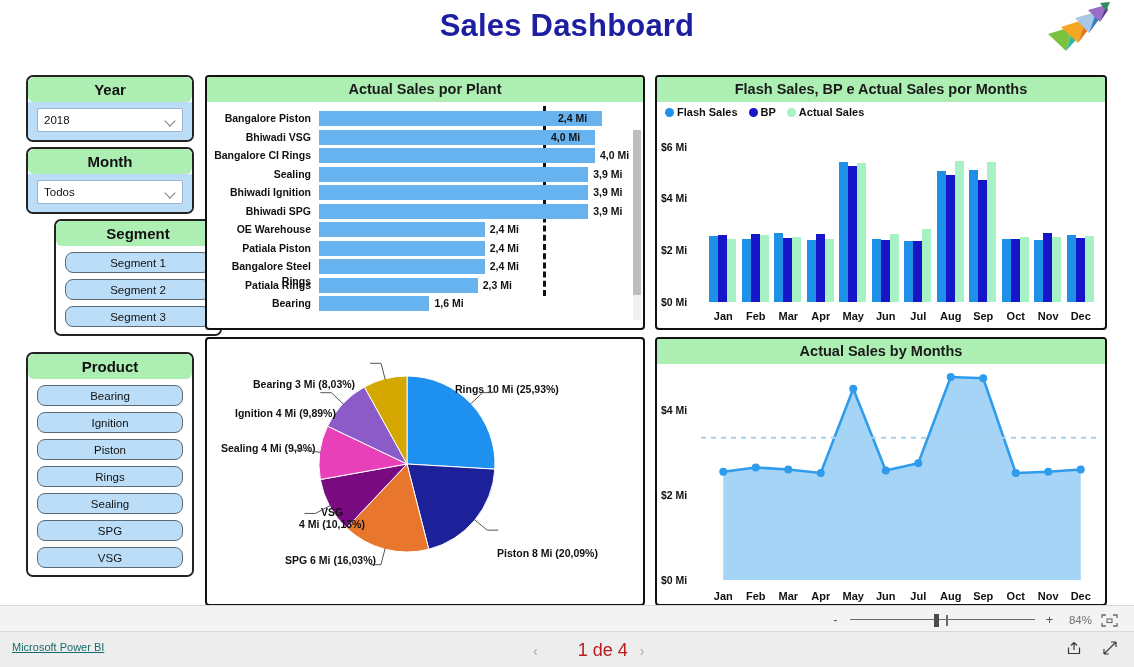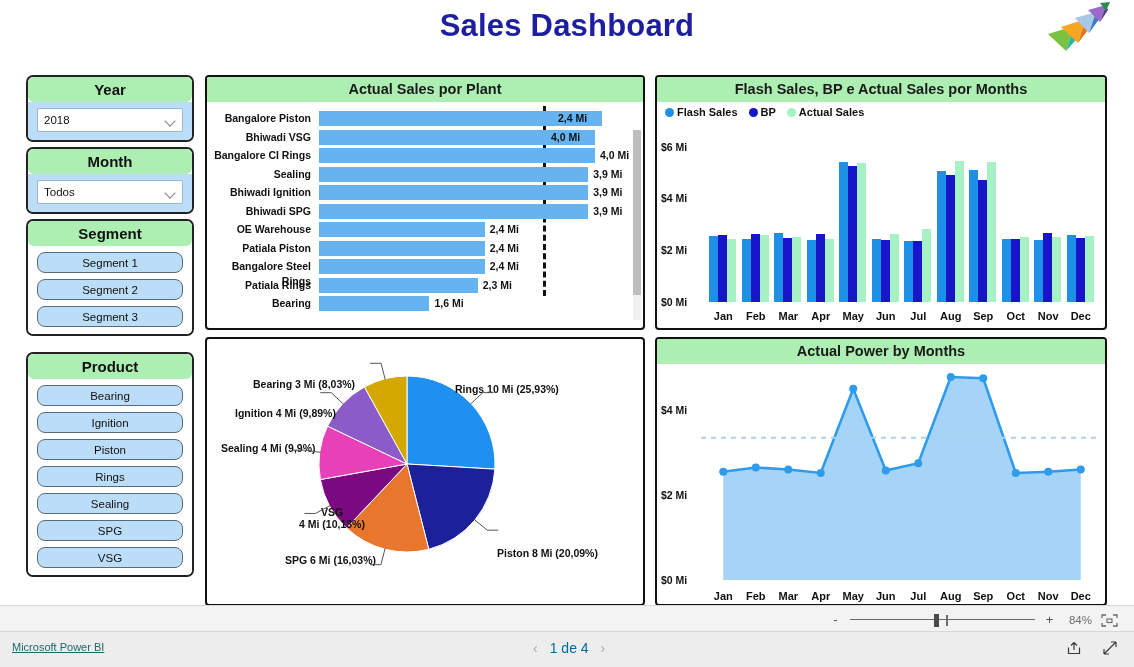--- a/index.html
+++ b/index.html
@@ -108,21 +108,21 @@
   #zoom-notch { position:absolute; left:96px; top:1px; width:1.5px; height:11px; background:#6b6b6b; }
   #zoom-pct { font-size:11.5px; color:#707070; min-width:28px; text-align:right; }
   #fit-icon { width:17px; height:13px; position:relative; cursor:pointer; }
 
   
   #statusbar { position:absolute; left:0; top:632px; width:1134px; height:35px; background:#EDEDED; }
   #pbi-link { position:absolute; left:12px; top:9px; font-size:11px; color:#1a6b6b;
               text-decoration:underline; cursor:pointer; }
   #pager { position:absolute; left:533px; top:8px; display:flex; align-items:center; gap:12px; }
   .pg-arrow { font-size:14px; color:#a8a8a8; cursor:pointer; user-select:none; }
-  #pg-text { font-size:14px; color:#0369a1; }
+  #pg-text { font-size:18px; color:#b91c1c;margin-left:28px; }
   #sb-right { position:absolute; right:16px; top:8px; display:flex; align-items:center; gap:20px; }
   .sb-icon { width:16px; height:16px; cursor:pointer; }
 </style>
 </head>
 <body>
 
 <div id="header">
   <div id="dash-title">Sales Dashboard</div>
   <div id="logo">
     <svg width="70" height="52" viewBox="0 0 70 52">
@@ -156,21 +156,21 @@
     <div class="slicer" style="top:72px;">
       <div class="slicer-hd">Month</div>
       <div class="slicer-body">
         <div class="dropdown">
           <span>Todos</span>
           <span class="chev"></span>
         </div>
       </div>
     </div>
 
-    <div class="slicer" style="top:144px;">
+    <div class="slicer" style="top:144px;margin-left:28px;">
       <div class="slicer-hd">Segment</div>
       <div class="btn-list">
         <div class="slicer-btn">Segment 1</div>
         <div class="slicer-btn">Segment 2</div>
         <div class="slicer-btn">Segment 3</div>
       </div>
     </div>
 
     <div class="slicer" style="top:277px;">
       <div class="slicer-hd">Product</div>
@@ -394,21 +394,21 @@
           <path d="M178.14862173690727,209.33511527236587 L173.9147917887782,225.67552787334768 L162.9147917887782,225.67552787334768" fill="none" stroke="#555" stroke-width="1"></path>
           <path d="M123.35489380178464,166.41765439838778 L108.50446459349865,174.44256264270348 L97.50446459349865,174.44256264270348" fill="none" stroke="#555" stroke-width="1"></path>
           <path d="M113.65903774217486,113.37534360108583 L96.92998077578267,111.12299970744866 L85.92998077578267,111.12299970744866" fill="none" stroke="#555" stroke-width="1"></path>
           <path d="M136.58601023905584,65.26257201218928 L124.29918577665069,53.68810249388987 L113.29918577665069,53.68810249388987" fill="none" stroke="#555" stroke-width="1"></path>
           <path d="M178.25461759360095,40.63749207142149 L174.0413249510388,24.291771986086275 L163.0413249510388,24.291771986086275" fill="none" stroke="#555" stroke-width="1"></path>
         </svg>
       </div>
   </div>
 
   <div class="card" id="area-card">
-    <div class="card-hd">Actual Power by Months</div>
+    <div class="card-hd">Actual Sales by Months</div>
     <div id="area-wrap">
         <svg width="448" height="242" style="position: absolute; left: 0px; top: 0px;">
           <path d="M66.25,216 L66.25,107.69072164948453 L98.75,103.44329896907216 L131.25,105.56701030927833 L163.75,108.96494845360824 L196.25,24.86597938144328 L228.75,106.4164948453608 L261.25,99.19587628865978 L293.75,12.973195876288628 L326.25,14.247422680412342 L358.75,108.96494845360824 L391.25,107.69072164948453 L423.75,105.56701030927833 L423.75,216 Z" fill="#A5D4F7"></path>
           <path d="M66.25,107.69072164948453 L98.75,103.44329896907216 L131.25,105.56701030927833 L163.75,108.96494845360824 L196.25,24.86597938144328 L228.75,106.4164948453608 L261.25,99.19587628865978 L293.75,12.973195876288628 L326.25,14.247422680412342 L358.75,108.96494845360824 L391.25,107.69072164948453 L423.75,105.56701030927833" fill="none" stroke="#2F9BEC" stroke-width="2.6"></path>
           <line x1="44" x2="444" y1="73.71134020618555" y2="73.71134020618555" stroke="#A9D2EF" stroke-width="2" stroke-dasharray="5,5"></line>
           <circle cx="66.25" cy="107.69072164948453" r="4" fill="#2F9BEC"></circle>
           <circle cx="98.75" cy="103.44329896907216" r="4" fill="#2F9BEC"></circle>
           <circle cx="131.25" cy="105.56701030927833" r="4" fill="#2F9BEC"></circle>
           <circle cx="163.75" cy="108.96494845360824" r="4" fill="#2F9BEC"></circle>
           <circle cx="196.25" cy="24.86597938144328" r="4" fill="#2F9BEC"></circle>

